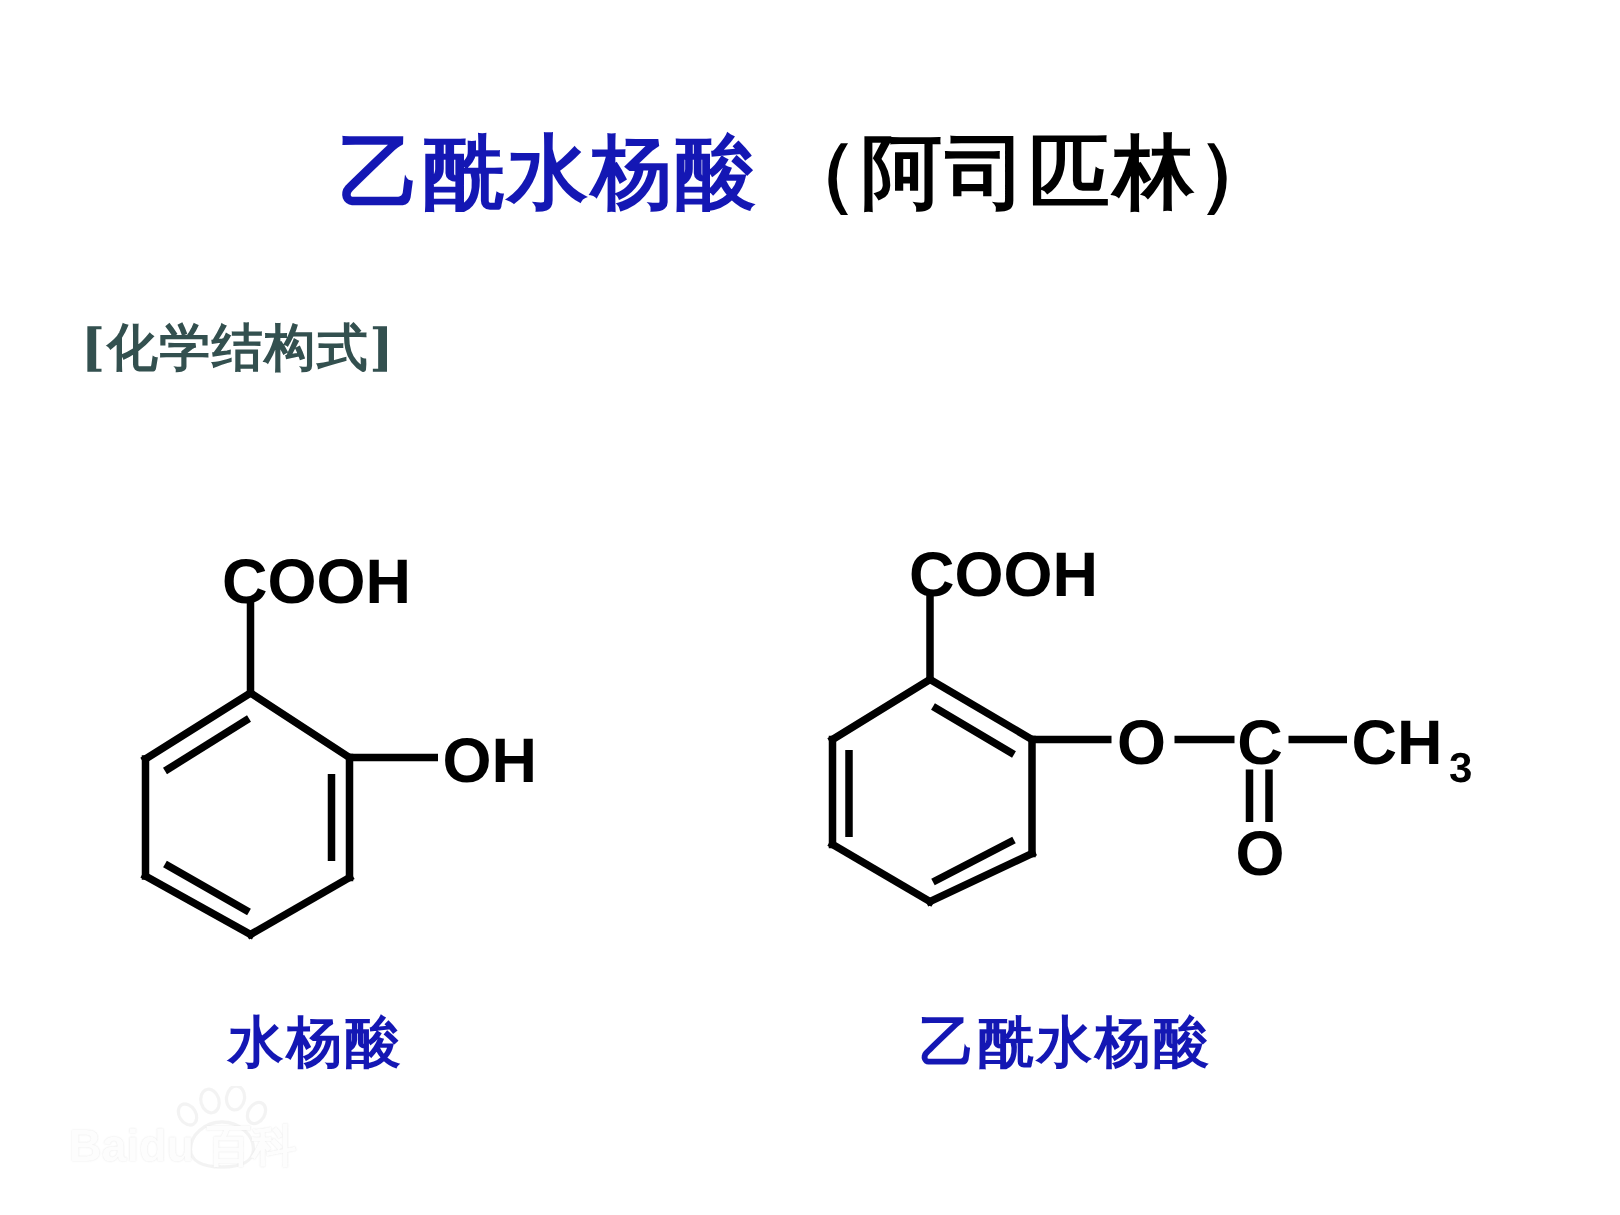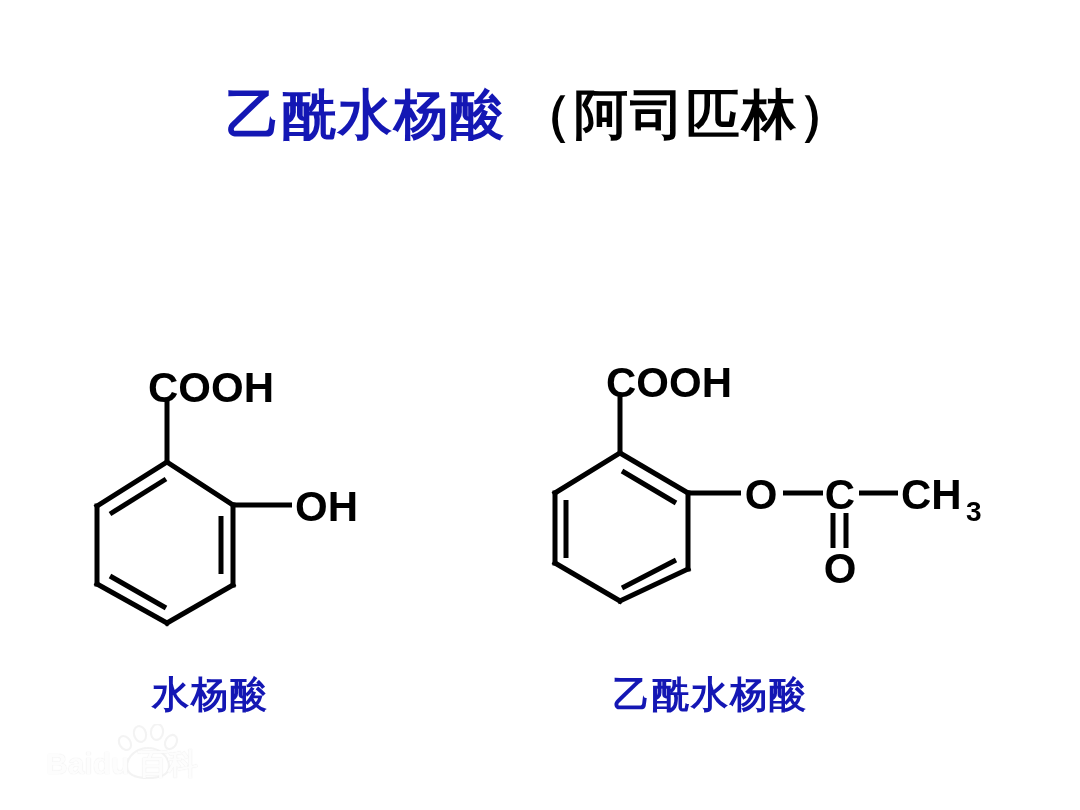--- a/index.html
+++ b/index.html
@@ -117,20 +117,21 @@
 </style>
 </head>
 <body>
 
 <div id="slide">
 
   <div id="title-block">
     <span id="title-main">乙酰水杨酸</span><span id="title-alias">（阿司匹林）</span>
   </div>
 
+  <div id="section-heading">[化学结构式]</div>
 
   <svg id="structures" viewBox="0 0 1080 810">
 
     <g>
 
       <g stroke="#000000" stroke-width="5" fill="none" stroke-linecap="square">
         <line x1="167" y1="462" x2="233" y2="505"></line>
         <line x1="233" y1="505" x2="233" y2="585"></line>
         <line x1="233" y1="585" x2="167" y2="623"></line>
         <line x1="167" y1="623" x2="97" y2="584"></line>

